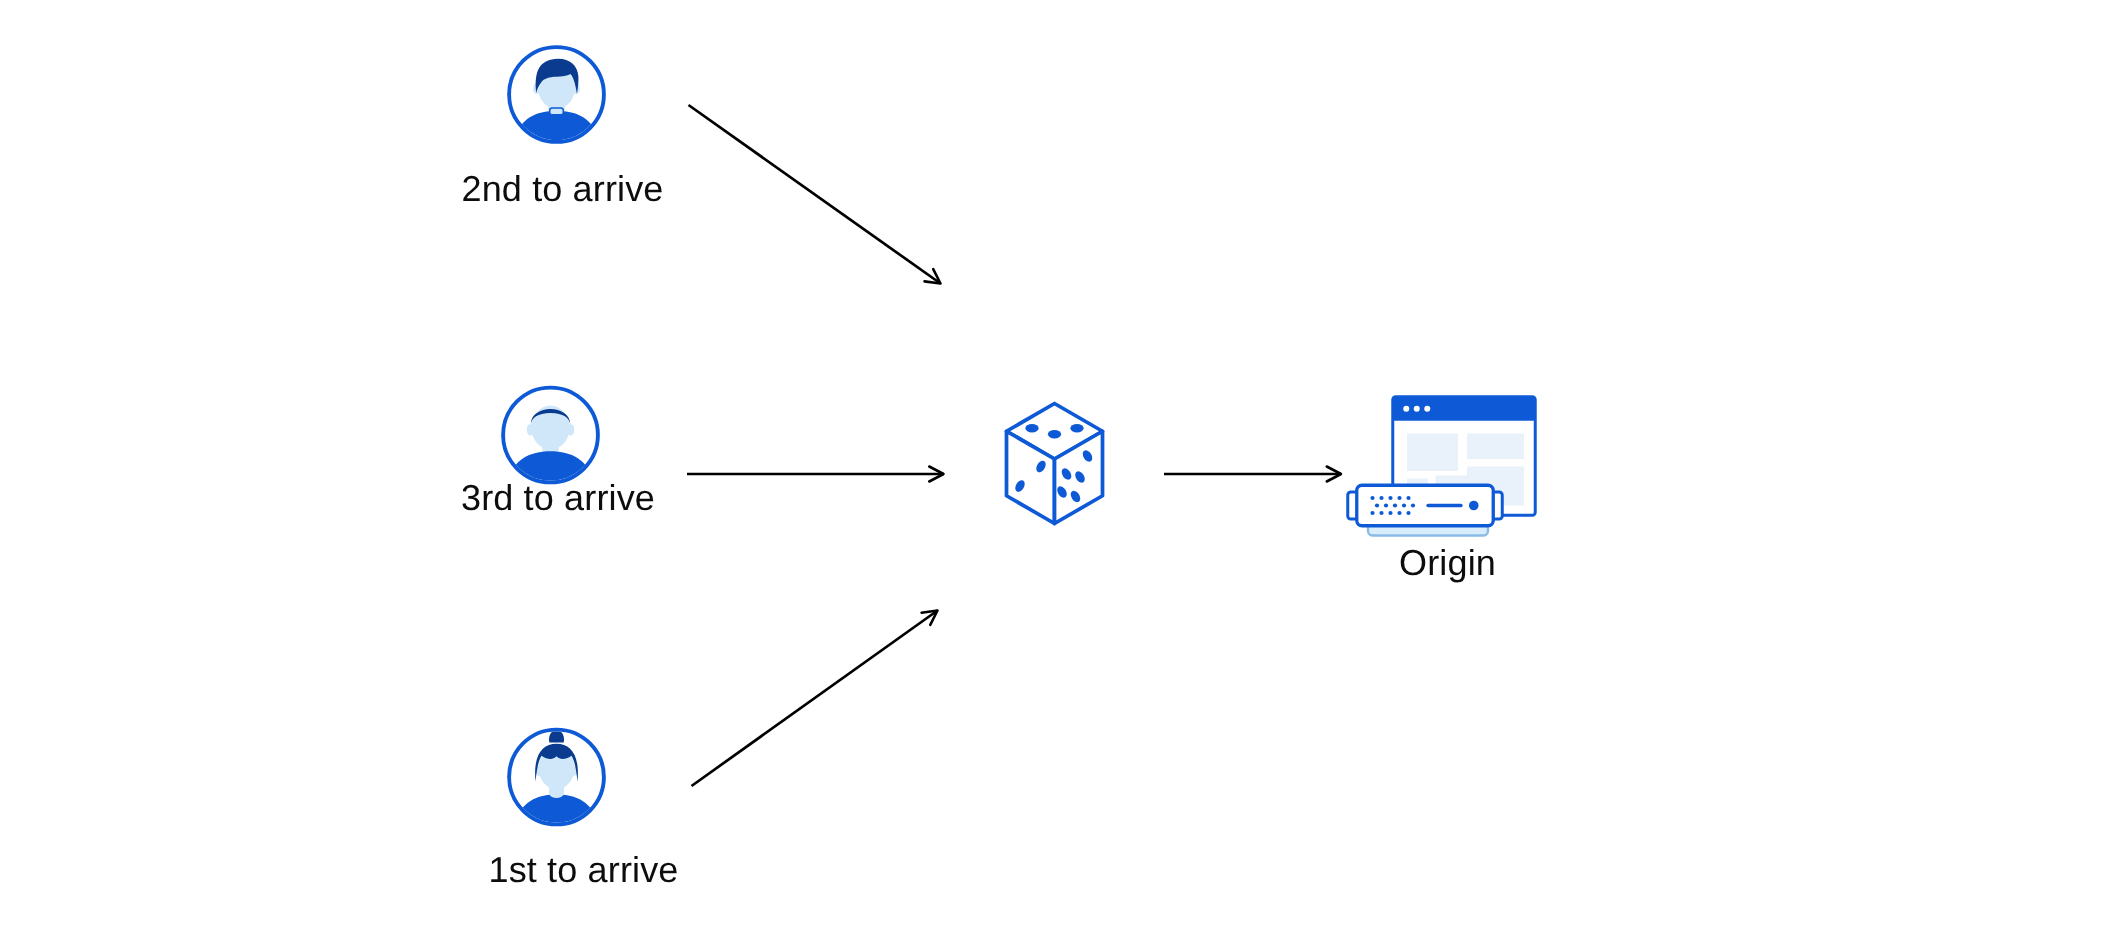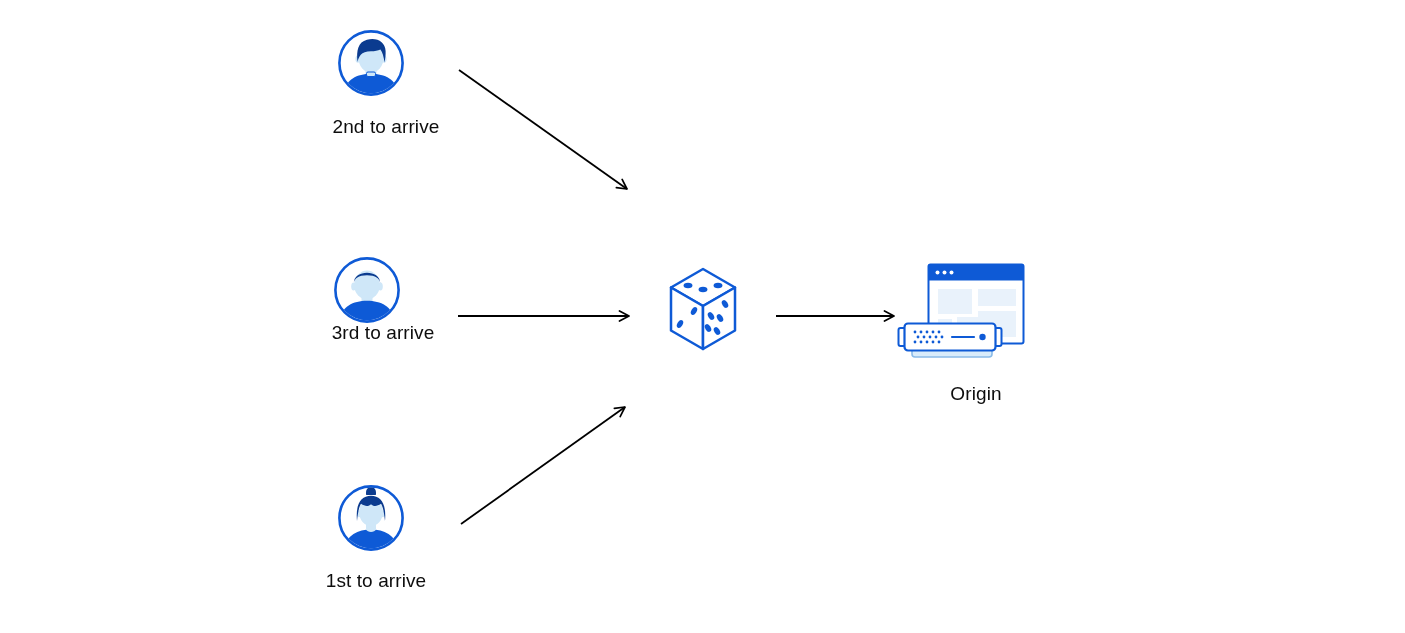--- a/index.html
+++ b/index.html
@@ -8,26 +8,25 @@
     width: 1405px;
     height: 633px;
     background: var(--bg, #ffffff);
     overflow: hidden;
     font-family: "Liberation Sans", "DejaVu Sans", sans-serif;
   }
   .abs { position: absolute; }
   .node-label {
     position: absolute;
     transform: translateX(-50%);
-    font-size: 19px;
+    font-size: 24px;
     line-height: 22px;
     color: var(--text, #0d0d0d);
     white-space: nowrap;
     letter-spacing: 0.1px;
-    margin-left: 11px;
   }
   
   .f-white  { fill: #ffffff; }
   .f-blue   { fill: var(--blue); }
   .f-navy   { fill: var(--navy); }
   .f-skin   { fill: var(--skin); }
   .f-pale   { fill: var(--pale); }
   .f-under  { fill: var(--under); }
   .s-blue   { stroke: var(--blue); }
   .s-under  { stroke: #8abbe8; }
@@ -112,21 +111,21 @@
             L29.2,11 C28.3,6.2 30.4,3 34,3 Z"></path>
       <path class="f-navy s-none" d="M20,37 C18.4,20 24,11.8 34,11.8
             C44,11.8 49.6,20 48,37 C47,28 46,23 44,19.8 C40,22.4 36.6,22.8 34,20.2
             C31.4,22.8 28,22.4 24,19.8 C22,23 21,28 20,37 Z"></path>
       <path class="f-blue s-none" d="M6,68 C8,52 20,45.5 34,45.5
             C48,45.5 60,52 62,68 Z"></path>
       <path class="f-skin s-none" d="M29,45.5 C30.5,48.8 37.5,48.8 39,45.5
             L39,44.2 L29,44.2 Z"></path>
     </g>
   </svg>
-  <div class="node-label" style="left:365px;top:570px">1st to arrive</div>
+  <div class="node-label" style="left:389px;top:570px">1st to arrive</div>
 
   <svg class="abs" style="left:667px;top:266px" width="72" height="86" viewBox="0 0 72 86">
     <g class="f-white s-blue" stroke-width="2.5" stroke-linejoin="round">
       <path d="M36,3 L68,21.5 L36,40 L4,21.5 Z"></path>
       <path d="M4,21.5 L36,40 L36,83 L4,64.5 Z"></path>
       <path d="M68,21.5 L36,40 L36,83 L68,64.5 Z"></path>
     </g>
     <g class="f-blue s-none">
       <ellipse cx="21" cy="19.5" rx="4.4" ry="2.8"></ellipse>
       <ellipse cx="36" cy="23.5" rx="4.4" ry="2.8"></ellipse>
@@ -179,15 +178,15 @@
         <circle cx="19" cy="81" r="1.4"></circle>
           <circle cx="25" cy="81" r="1.4"></circle>
           <circle cx="31" cy="81" r="1.4"></circle>
           <circle cx="37" cy="81" r="1.4"></circle>
           <circle cx="43" cy="81" r="1.4"></circle>
       </g>
       <line class="s-blue" x1="56" y1="76" x2="78" y2="76" stroke-width="2.2" stroke-linecap="round"></line>
       <circle class="f-blue s-none" cx="86.5" cy="76" r="3.2"></circle>
     </g>
   </svg>
-  <div class="node-label" style="left:965px;top:383px">Origin</div>
+  <div class="node-label" style="left:965px;top:365px">Origin</div>
 
 </div>
 
 </body></html>

